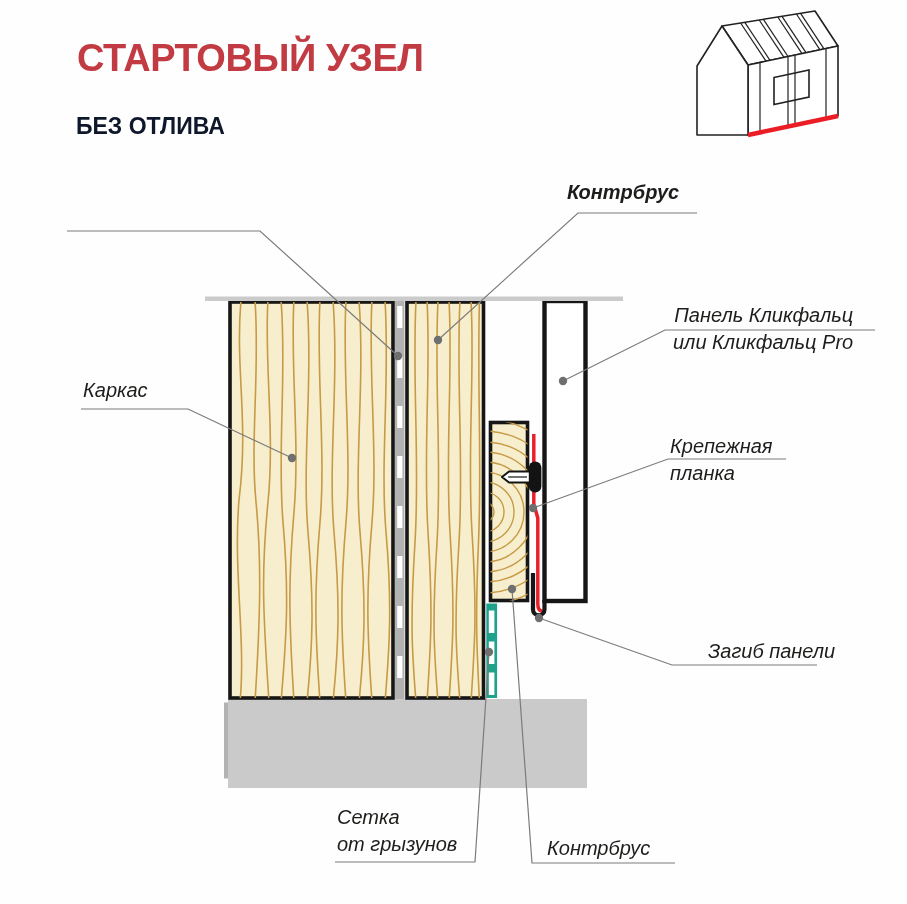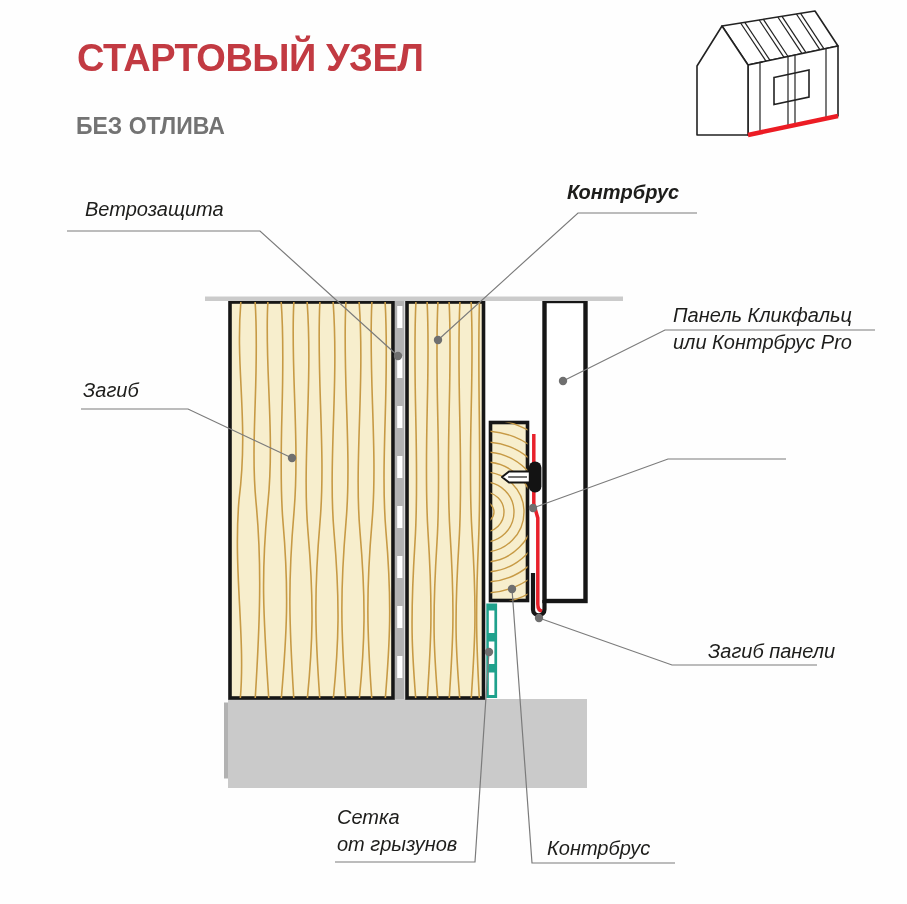--- a/index.html
+++ b/index.html
@@ -1,21 +1,21 @@
 <!DOCTYPE html>
 <html><head>
 <meta charset="utf-8">
 <style>
   html,body{margin:0;padding:0;background:#ffffff;}
   .stage{position:relative;width:907px;height:904px;background:#fefefe;overflow:hidden;
          font-family:"Liberation Sans",sans-serif;}
   .title{position:absolute;left:77px;top:38px;margin:0;font-size:38px;line-height:40px;
          font-weight:600;letter-spacing:-0.5px;color:#c23a42;white-space:nowrap;}
   .subtitle{position:absolute;left:76px;top:114px;margin:0;font-size:23px;line-height:24px;
-         font-weight:bold;color:#737373;white-space:nowrap;}
+         font-weight:bold;color:#0f172a;white-space:nowrap;}
   .lbl{position:absolute;font-style:italic;font-size:20px;line-height:27px;color:#1d1d1b;
        white-space:nowrap;}
   svg{position:absolute;left:0;top:0;}
   .diagram-svg{width:907px;height:904px;}
   .house-svg{left:688px;top:4px;width:162px;height:140px;}
 </style>
 </head>
 <body>
 
 <div class="stage">
@@ -164,31 +164,34 @@
         <circle cx="438" cy="340" r="4.2"></circle>
       <circle cx="292" cy="458" r="4.2"></circle>
         <circle cx="563" cy="381" r="4.2"></circle>
       <circle cx="533" cy="508" r="4.2"></circle>
         <circle cx="539" cy="618" r="4.2"></circle>
       <circle cx="489" cy="652" r="4.2"></circle>
         <circle cx="512" cy="589" r="4.2"></circle>
     </g>
   </svg>
 
-  <div class="lbl" style="left:85px;top:196px;">Ветрозащита</div>
 
   <div class="lbl" style="left:567px;top:179px;font-weight:bold;">Контрбрус</div>
 
-  <div class="lbl" style="left:83px;top:377px;">Загиб</div>
+  <div class="lbl" style="left:83px;top:377px;">Каркас</div>
 
   <div class="lbl" style="left:673px;top:302px;text-align:right;">
     <div>Панель Кликфальц</div>
-    <div>или Контрбрус Pro</div>
+    <div>или Кликфальц Pro</div>
   </div>
 
+  <div class="lbl" style="left:670px;top:433px;">
+    <div>Крепежная</div>
+    <div>планка</div>
+  </div>
 
   <div class="lbl" style="left:708px;top:638px;">Загиб панели</div>
 
   <div class="lbl" style="left:337px;top:804px;">
     <div>Сетка</div>
     <div>от грызунов</div>
   </div>
 
   <div class="lbl" style="left:547px;top:835px;">Контрбрус</div>
 

